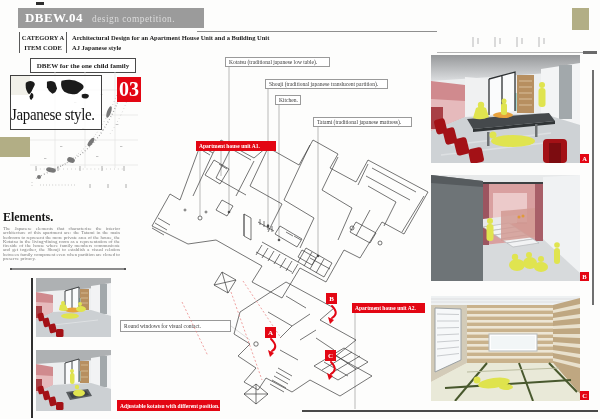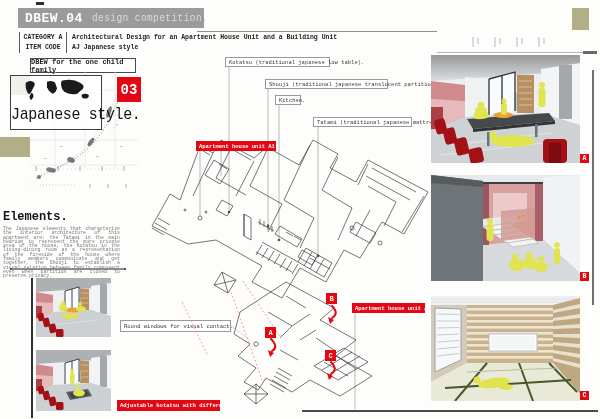--- a/index.html
+++ b/index.html
@@ -1,28 +1,28 @@
 <!DOCTYPE html>
 <html style="--accent: #e30613; --olive: #b2ae85; --header-gray: #9b9b9b;"><head>
 <meta charset="utf-8">
 <style>
   html,body{margin:0;padding:0;background:#e9e9e9;font-family:"Liberation Sans",sans-serif;}
   .board{position:relative;width:600px;height:419px;background:#fdfdfc;overflow:hidden;
-         font-family:Liberation Mono, monospace;color:#222;}
+         font-family:Liberation Serif, serif;color:#222;}
   .abs{position:absolute;}
   .titlebox{background:var(--header-gray,#9b9b9b);display:flex;align-items:center;padding-left:7px;}
   .titlebox .t1{color:#fff;font-weight:bold;font-size:13.5px;letter-spacing:.5px;transform:scaleX(.96);transform-origin:left;}
   .titlebox .t2{color:#dcdcdc;font-size:10px;margin-left:7px;letter-spacing:.5px;white-space:nowrap;transform:scaleX(.94);transform-origin:left;}
   .cat-label{font-size:6.5px;font-weight:bold;color:#1c1c1c;text-align:center;width:44px;line-height:9.5px;}
   .cat-value{font-size:6.5px;font-weight:bold;color:#1c1c1c;line-height:9.5px;white-space:nowrap;}
   .family-box{border:1px solid #4a4a4a;font-size:7px;font-weight:bold;display:flex;align-items:center;justify-content:center;background:#fff;}
   .vline{background:#5a5a5a;width:1px;}
   .hline{background:#8f8f8f;height:1px;}
   .style-title{font-size:17px;color:#141414;white-space:nowrap;letter-spacing:-.4px;transform:scaleX(.88);transform-origin:left;}
-  .pagenum{background:var(--accent,#e30613);color:#fff;font-weight:bold;font-size:14px;display:flex;align-items:center;justify-content:center;}
+  .pagenum{background:var(--accent,#e30613);color:#fff;font-weight:bold;font-size:20px;display:flex;align-items:center;justify-content:center;}
   .olive{background:var(--olive,#b2ae85);}
   .elem-h{font-size:13px;font-weight:bold;color:#151515;transform:scaleX(.92);transform-origin:left;white-space:nowrap;}
   .elem-p{font-size:4.8px;line-height:4.3px;color:#7a7a7a;text-align:justify;}
   .callout{background:#fff;border:1px solid #9a9a9a;font-size:5.5px;color:#3a3a3a;display:flex;align-items:center;padding:0 3px;white-space:nowrap;box-sizing:border-box;}
   .redlabel{background:var(--accent,#e30613);color:#fff;font-size:5.5px;font-weight:bold;display:flex;align-items:center;padding:0 3px;white-space:nowrap;box-sizing:border-box;}
   .badge{background:var(--accent,#e30613);color:#fff;font-weight:bold;display:flex;align-items:center;justify-content:center;}
   .badge.plan{width:11px;height:11px;font-size:7px;}
   .badge.photo{width:9px;height:9px;font-size:6.5px;}
   .photo-frame{background:#dfe1e2;}
   .photo-frame svg{display:block;}

